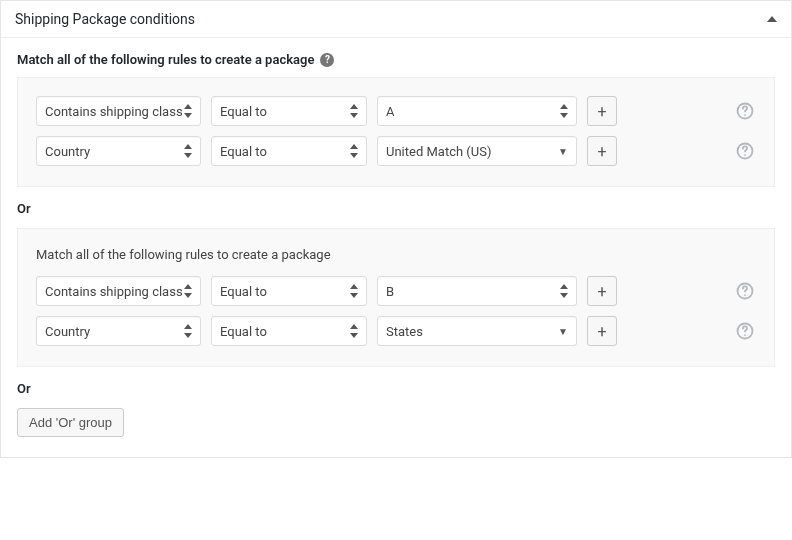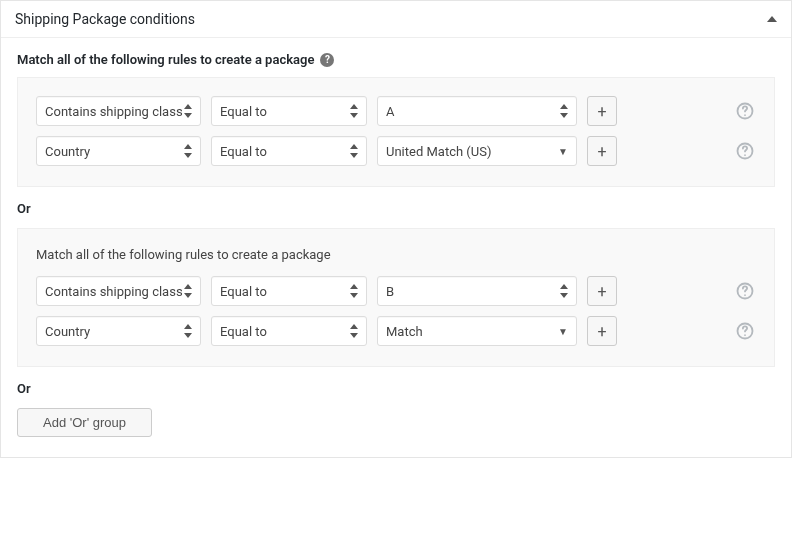--- a/index.html
+++ b/index.html
@@ -116,21 +116,21 @@
     .or-label {
       font-size: 13px;
       font-weight: 600;
       color: #23282d;
       margin: 6px 0 12px;
     }
     .add-or-btn {
       border: 1px solid #ccc;
       background: #f7f7f7;
       border-radius: 3px;
-      padding: 6px 25px;
+      padding: 6px 11px;
       font-size: 13px;
       color: #555;
       cursor: pointer;
     }
   </style>
 </head>
 <body>
 
 <div class="panel">
   <div class="panel-header">
@@ -274,21 +274,21 @@
         </div>
         <div class="select sel-op">
           <span>Equal to</span>
           <span class="updown-caret">
             <svg width="8" height="14" viewBox="0 0 8 14">
                 <path d="M4 0 L8 5 H0 Z M4 14 L0 9 H8 Z" fill="#555"></path>
               </svg>
           </span>
         </div>
         <div class="select sel-value">
-          <span>Match</span>
+          <span>States</span>
           <span class="single-caret">▼</span>
         </div>
         <div class="square-btn">
           <span>+</span>
         </div>
         <div class="help-icon">
           <svg viewBox="0 0 24 24" fill="none" stroke="currentColor" stroke-width="2.2">
               <circle cx="12" cy="12" r="9"></circle>
               <path d="M9.5 9a2.5 2.5 0 015 0c0 1.5-2.5 2-2.5 3.5" stroke-linecap="round"></path>
               <circle cx="12" cy="17" r="1" fill="currentColor" stroke="none"></circle>

